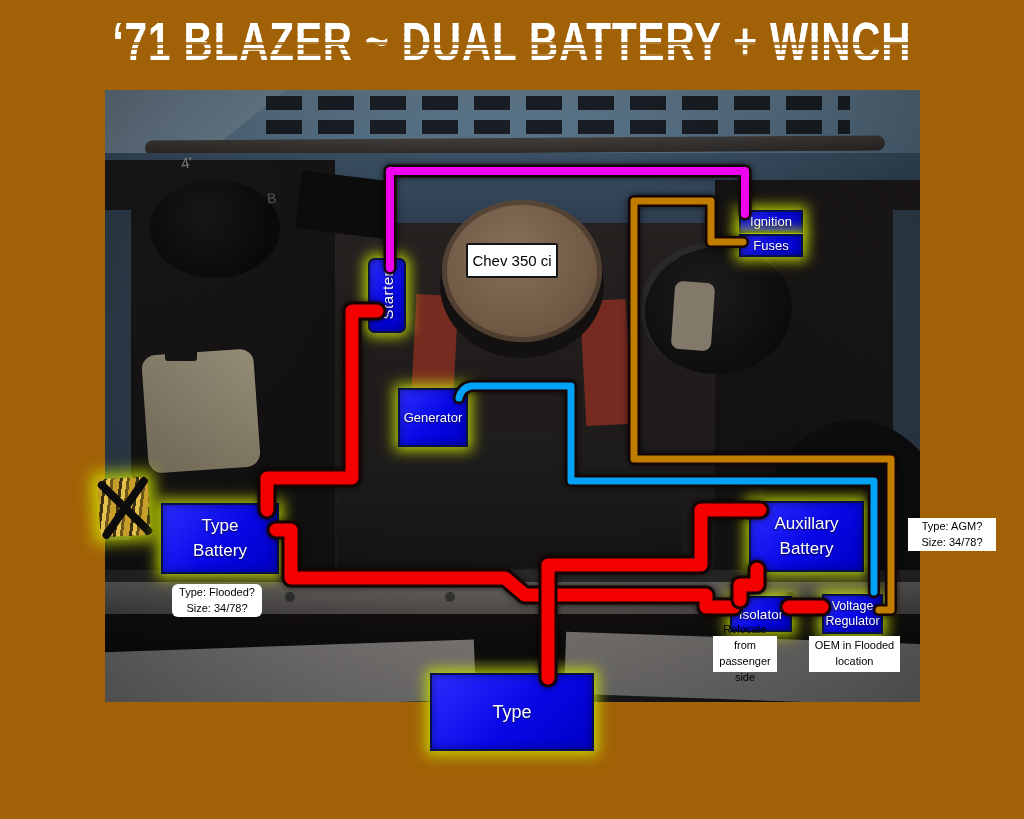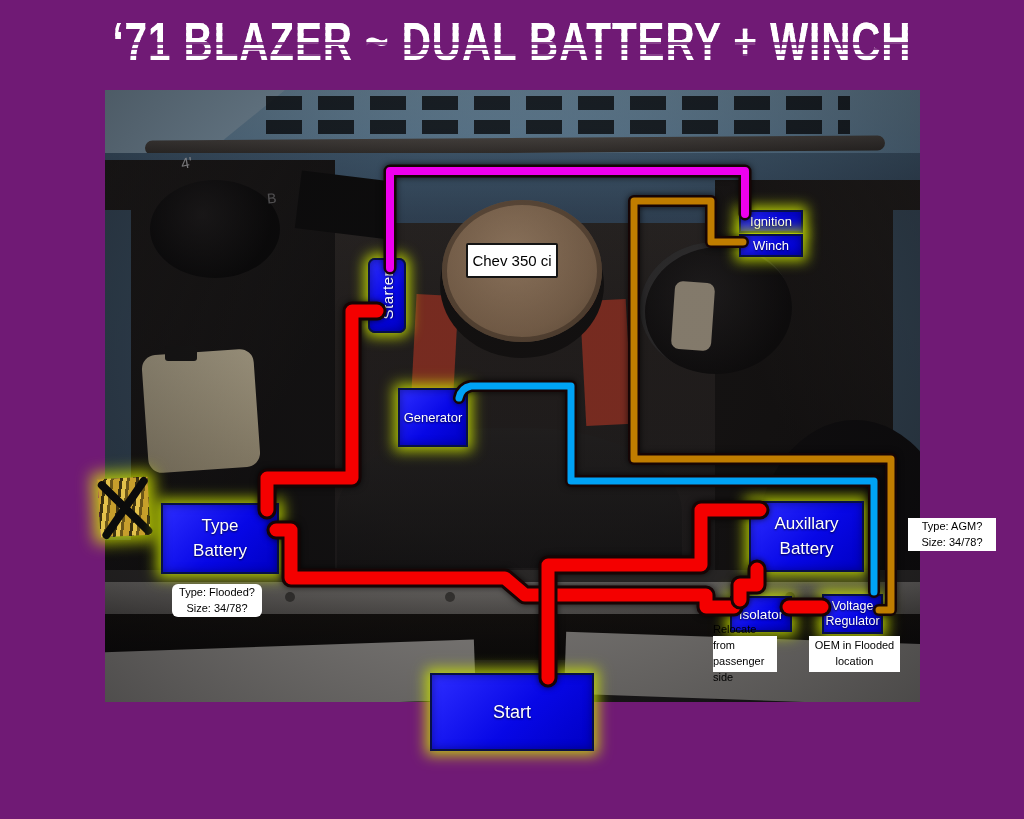--- a/index.html
+++ b/index.html
@@ -1,16 +1,16 @@
 <!DOCTYPE html>
 <html><head>
 <meta charset="utf-8">
 <style>
   html,body{margin:0;padding:0;background:#000;}
-  #stage{position:relative;width:1024px;height:819px;background:#701a75;overflow:hidden;
+  #stage{position:relative;width:1024px;height:819px;background:#a16207;overflow:hidden;
          font-family:"Liberation Sans",sans-serif;}
 
   
   #title{position:absolute;left:0;top:14px;width:1024px;text-align:center;z-index:5;}
   #title .t{display:inline-block;font-weight:900;font-size:46px;letter-spacing:1px;
     transform:scale(0.88,1.18);transform-origin:center;
     background-image:linear-gradient(to bottom,#fff 0 52%,rgba(255,255,255,0) 52%),
       repeating-linear-gradient(to bottom,#ffffff 0 3px,rgba(255,255,255,0.18) 3px 5px);
     -webkit-background-clip:text;background-clip:text;color:transparent;}
 
@@ -143,21 +143,21 @@
 
   <div id="chev" style="left:466px;top:243px;width:92px;height:35px;">
     <span>Chev 350 ci</span>
   </div>
 
   <div class="comp" style="left:739px;top:210px;width:64px;height:23px;font-size:13px;">
     <span>Ignition</span>
   </div>
 
   <div class="comp" style="left:739px;top:234px;width:64px;height:23px;font-size:13px;">
-    <span>Winch</span>
+    <span>Fuses</span>
   </div>
 
   <div class="comp" style="left:398px;top:388px;width:70px;height:59px;font-size:13px;">
     <span>Generator</span>
   </div>
 
   <div class="comp" style="left:161px;top:503px;width:118px;height:71px;font-size:17px;line-height:1.45;padding:0 14px;">
     <span>Type Battery</span>
   </div>
 
@@ -167,32 +167,32 @@
 
   <div class="comp" style="left:730px;top:596px;width:62px;height:36px;font-size:13.5px;">
     <span>Isolator</span>
   </div>
 
   <div class="comp" style="left:822px;top:594px;width:61px;height:40px;font-size:12.5px;line-height:1.2;padding:0 2px;">
     <span>Voltage Regulator</span>
   </div>
 
   <div class="comp" style="left:430px;top:673px;width:164px;height:78px;font-size:18px;">
-    <span>Start</span>
+    <span>Type</span>
   </div>
 
   <div class="note" style="left:172px;top:584px;width:90px;height:33px;border-radius:6px;">
     <span>Type: Flooded?</span>
     <span>Size: 34/78?</span>
   </div>
   <div class="note" style="left:908px;top:518px;width:88px;height:33px;">
     <span>Type: AGM?</span>
     <span>Size: 34/78?</span>
   </div>
-  <div class="note" style="left:713px;top:636px;width:64px;height:36px;">
+  <div class="note" style="left:713px;top:636px;width:64px;height:36px;text-align:center;">
     <span>Relocate from</span>
     <span>passenger side</span>
   </div>
   <div class="note" style="left:809px;top:636px;width:91px;height:36px;">
     <span>OEM in Flooded</span>
     <span>location</span>
   </div>
 
   <svg id="wires" width="1024" height="819" viewBox="0 0 1024 819">
 

